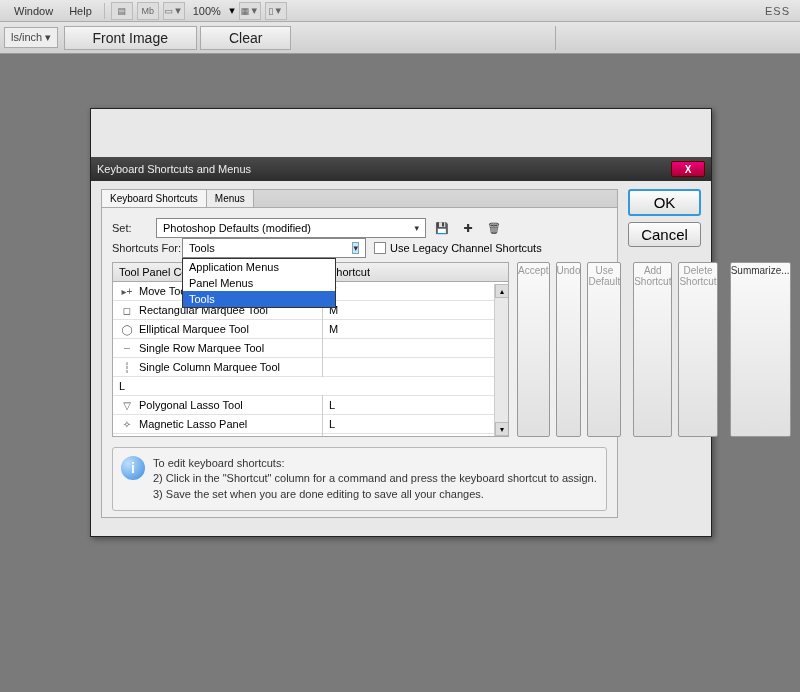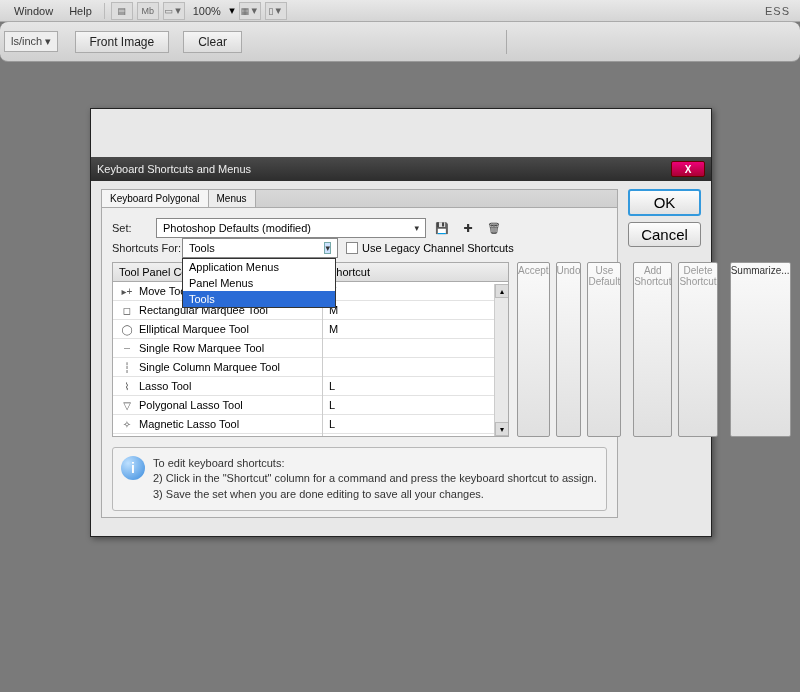--- a/index.html
+++ b/index.html
@@ -6,23 +6,23 @@
 body { background: #7a7a7a; width: 800px; height: 692px; overflow: hidden; position: relative; }
 
 .menubar { background: linear-gradient(#e8e8e8,#d5d5d5); height: 22px; display: flex; align-items: center; padding: 0 6px; border-bottom: 1px solid #aaa; }
 .menubar .mitem { padding: 3px 8px; color: #333; }
 .menubar .sep { width:1px; height:16px; background:#bbb; margin:0 4px; }
 .menubar .tool { width:22px; height:18px; border:1px solid #bbb; background:#ddd; margin:0 2px; display:flex; align-items:center; justify-content:center; font-size:9px; color:#666; }
 .menubar .zoom { margin:0 6px; color:#333; }
 .menubar .droparrow { width:10px; display:inline-block; text-align:center; }
 .ess { margin-left:auto; color:#555; padding-right:4px; letter-spacing:1px; }
 
-.optbar { background: linear-gradient(#e6e6e6,#d0d0d0); height: 40px; display:flex; align-items:center; padding:0 4px; border-bottom:1px solid #999;border-radius:8px; }
+.optbar { background: linear-gradient(#e6e6e6,#d0d0d0); height: 32px; display:flex; align-items:center; padding:0 4px; border-bottom:1px solid #999; }
 .optbar .field { border:1px solid #aaa; background:#eee; padding:3px 6px; margin-right:3px; font-size:10px; color:#444; }
-.optbar .btn { border:1px solid #aaa; background:linear-gradient(#f5f5f5,#ddd); padding:3px 14px; margin-left:14px; font-size:12px; color:#222; }
+.optbar .btn { border:1px solid #aaa; background:linear-gradient(#f5f5f5,#ddd); padding:3px 28px; margin-left:3px; font-size:14px; color:#222; }
 .optbar .vline { width:1px; height:24px; background:#aaa; margin:0 4px;}
 
 .dialog { position:absolute; left:90px; top:108px; width:622px; background:#e8e8e8; border:1px solid #222; box-shadow:2px 2px 6px rgba(0,0,0,0.4); }
 .titlebar { background: linear-gradient(#4a4a4a,#2d2d2d); height:24px; display:flex; align-items:center; padding:0 6px; color:#eee;margin-top:48px; }
 .titlebar .txt { flex:1; font-size:11px; }
 .closebtn { width:34px; height:16px; background: linear-gradient(#e07,#a03); border:1px solid #600; color:#fff; display:flex; align-items:center; justify-content:center; font-weight:bold; font-size:10px; border-radius:2px; }
 
 .dbody { display:flex; padding:8px 10px 18px 10px; gap:10px; background:#e8e8e8; }
 .leftcol { flex:1; }
 .rightcol { width:73px; display:flex; flex-direction:column; gap:6px; }
@@ -32,21 +32,21 @@
 .tabrow { display:flex; background:linear-gradient(#d8d8d8,#cfcfcf); border:1px solid #aaa; border-bottom:none; }
 .tab { padding:3px 8px; font-size:10px; border-right:1px solid #aaa; background:#ececec; }
 .tab.active { background:#f5f5f5; }
 .tabpanel { background:#efefef; border:1px solid #aaa; padding:10px 10px 6px 10px; }
 
 .row { display:flex; align-items:center; }
 .lbl { width:44px; color:#222; }
 .lbl2 { width:70px; color:#222; }
 .selectbox { flex:none; border:1px solid #888; background:#fff; height:20px; display:flex; align-items:center; padding:0 6px; position:relative; }
 .selectbox.wide { width:270px; }
-.selectbox.narrow { width:156px; }
+.selectbox.narrow { width:184px; }
 .selectbox .arrow { margin-left:auto; font-size:9px; color:#333; }
 .iconbtn { width:20px; height:20px; margin-left:6px; border:1px solid transparent; display:flex; align-items:center; justify-content:center; color:#333; }
 .chk { width:12px; height:12px; border:1px solid #888; background:#fff; margin:0 4px 0 8px; display:inline-block; }
 
 .dropdownlist { position:absolute; left:-1px; top:19px; width:154px; border:1px solid #333; background:#fff; z-index:10; }
 .ddl-item { padding:2px 6px; }
 .ddl-item.sel { background:#2a6bd6; color:#fff; }
 
 .tablewrap { border:1px solid #aaa; background:#fff; height:175px; overflow:hidden; position:relative; }
 .thead { display:flex; background:linear-gradient(#f0f0f0,#dedede); border-bottom:1px solid #aaa; }
@@ -93,21 +93,21 @@
 </div>
 
 <div class="dialog">
   <div class="titlebar">
     <span class="txt">Keyboard Shortcuts and Menus</span>
     <span class="closebtn">X</span>
   </div>
   <div class="dbody">
     <div class="leftcol">
       <div class="tabrow">
-        <div class="tab active">Keyboard Polygonal</div>
+        <div class="tab active">Keyboard Shortcuts</div>
         <div class="tab">Menus</div>
       </div>
       <div class="tabpanel">
 
         <div class="row">
           <span class="lbl">Set:</span>
           <div class="selectbox wide">
             <span>Photoshop Defaults (modified)</span>
             <span class="arrow">▾</span>
           </div>
@@ -151,29 +151,28 @@
               </div>
             <div class="trow">
                 <div class="td1"><span class="ticon">┄</span><span>Single Row Marquee Tool</span></div>
                 <div class="td2"></div>
               </div>
             <div class="trow">
                 <div class="td1"><span class="ticon">┆</span><span>Single Column Marquee Tool</span></div>
                 <div class="td2"></div>
               </div>
             <div class="trow">
-                <div class="td1"><span class="ticon">⌇</span><span>Lasso Tool</span></div>
                 <div class="td2">L</div>
               </div>
             <div class="trow">
                 <div class="td1"><span class="ticon">▽</span><span>Polygonal Lasso Tool</span></div>
                 <div class="td2">L</div>
               </div>
             <div class="trow">
-                <div class="td1"><span class="ticon">✧</span><span>Magnetic Lasso Tool</span></div>
+                <div class="td1"><span class="ticon">✧</span><span>Magnetic Lasso Panel</span></div>
                 <div class="td2">L</div>
               </div>
             <div class="trow">
                 <div class="td1"><span class="ticon">✎</span><span>Quick Selection Tool</span></div>
                 <div class="td2">W</div>
               </div>
             <div class="scrolltrack">
               <div class="scrollup">▴</div>
               <div class="scrolldown">▾</div>
             </div>

